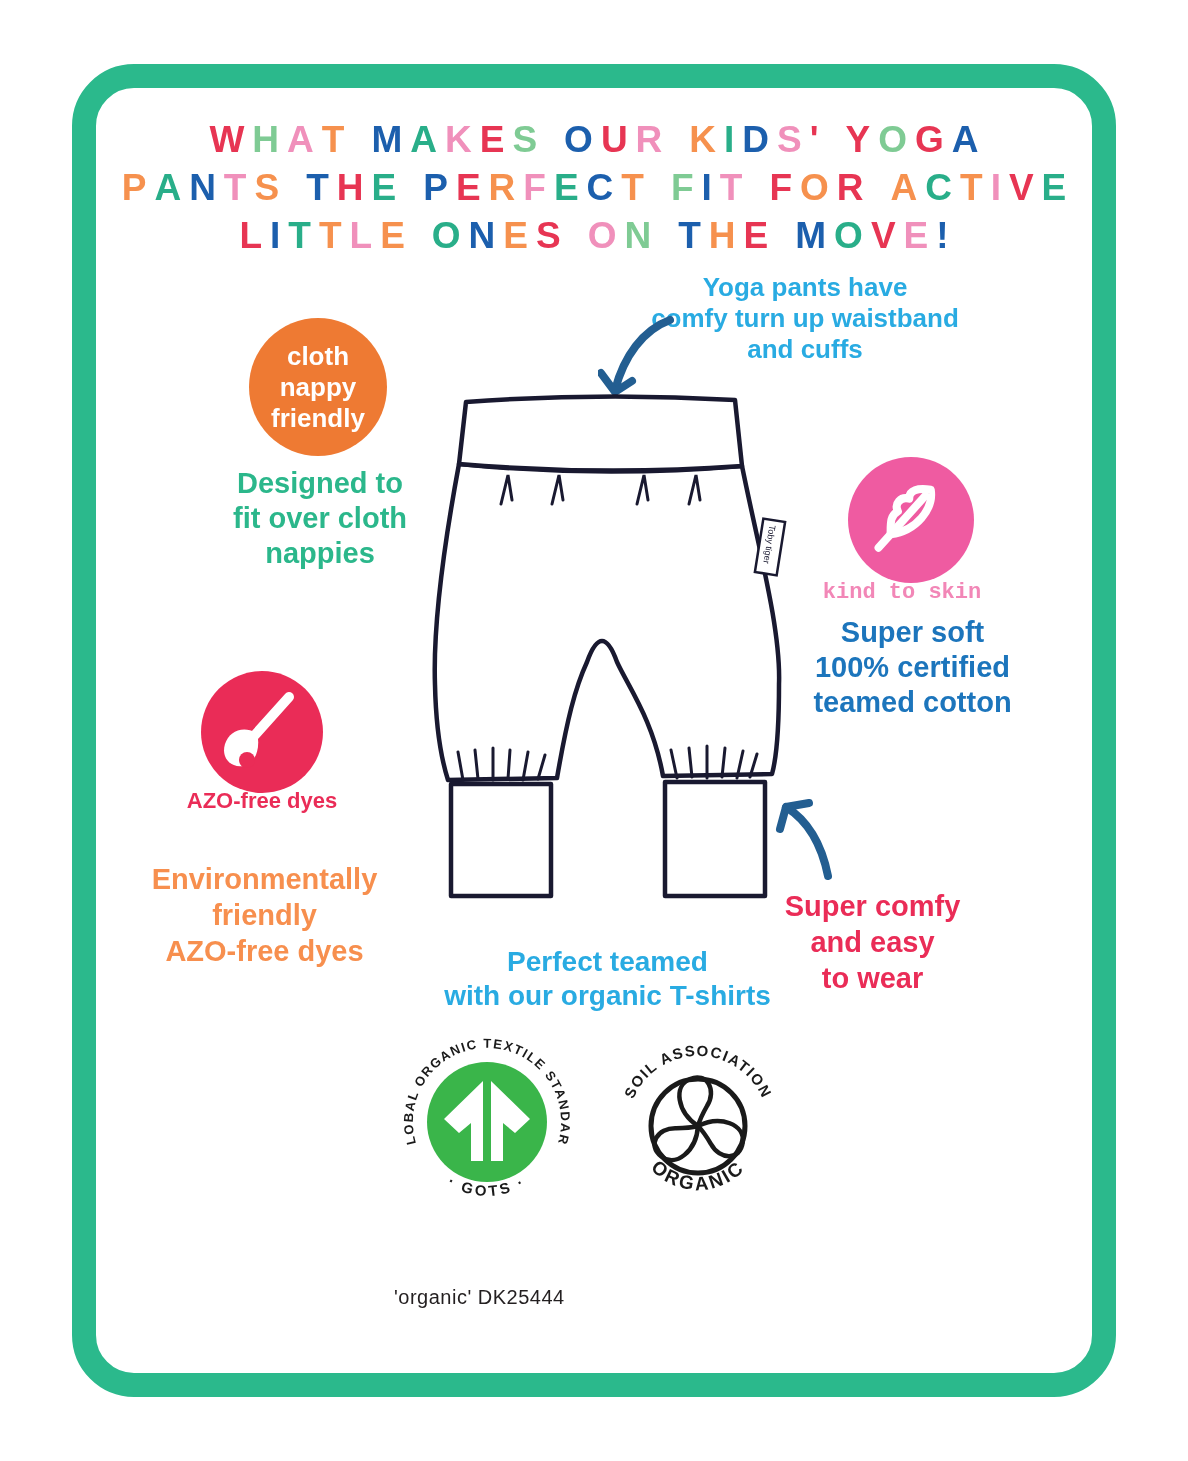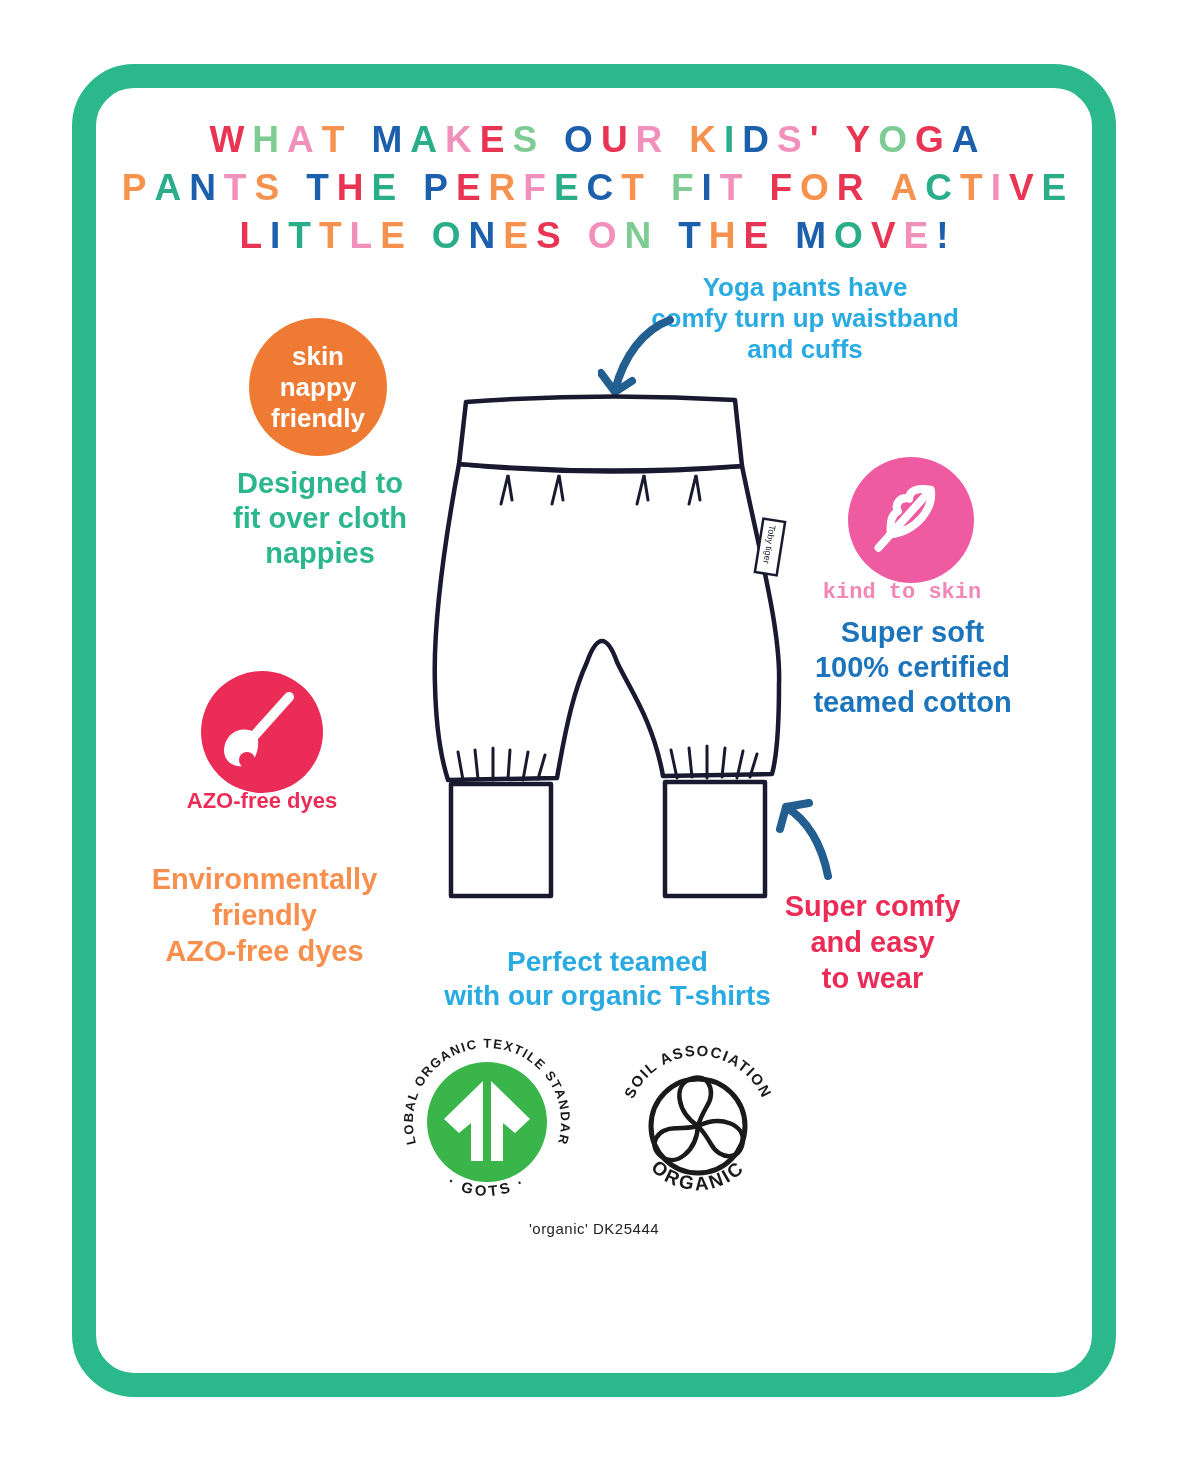--- a/index.html
+++ b/index.html
@@ -24,22 +24,22 @@
   .teamed-text{left:415px;top:945px;width:385px;font-size:28px;line-height:34px;color:#29ABE2;}
   
   .badge{position:absolute;border-radius:50%;display:flex;align-items:center;justify-content:center;
          text-align:center;color:#fff;font-weight:bold;}
   #nappy-badge{left:249px;top:318px;width:138px;height:138px;background:#EE7A33;
                font-size:26px;line-height:31px;}
   #pink-badge{left:848px;top:457px;width:126px;height:126px;background:#EF5BA1;}
   #red-badge{left:201px;top:671px;width:122px;height:122px;background:#EA2C57;}
   .abs{position:absolute;}
   
-  .organic-code{position:absolute;left:394px;top:1220px;width:400px;text-align:center;
-                font-size:15px;color:#231F20;letter-spacing:.5px;}
+  .organic-code{position:absolute;left:394px;top:1286px;width:400px;text-align:left;
+                font-size:20px;color:#231F20;letter-spacing:.5px;}
   .footer-text{position:absolute;left:194px;top:1266px;width:800px;text-align:center;
                font-size:25px;line-height:34px;color:#1B75BC;font-weight:normal;}
 </style>
 </head>
 <body>
 
 <div id="page">
 
   <div id="frame"></div>
 
@@ -54,21 +54,21 @@
       <div>comfy turn up waistband</div>
       <div>and cuffs</div>
     </div>
   <svg class="abs" style="left:598px;top:312px;" width="92" height="92" viewBox="0 0 92 92">
     <path d="M 72,8 C 45,18 26,44 17,78" fill="none" stroke="#235E91" stroke-width="8" stroke-linecap="round"></path>
     <path d="M 3,61 L 17,80 L 34,69" fill="none" stroke="#235E91" stroke-width="8" stroke-linecap="round" stroke-linejoin="round"></path>
   </svg>
 
   <div class="badge" id="nappy-badge">
     <div>
-        <div>skin</div>
+        <div>cloth</div>
         <div>nappy</div>
         <div>friendly</div>
       </div>
   </div>
   <div class="note nappy-text">
       <div>Designed to</div>
       <div>fit over cloth</div>
       <div>nappies</div>
     </div>
 

